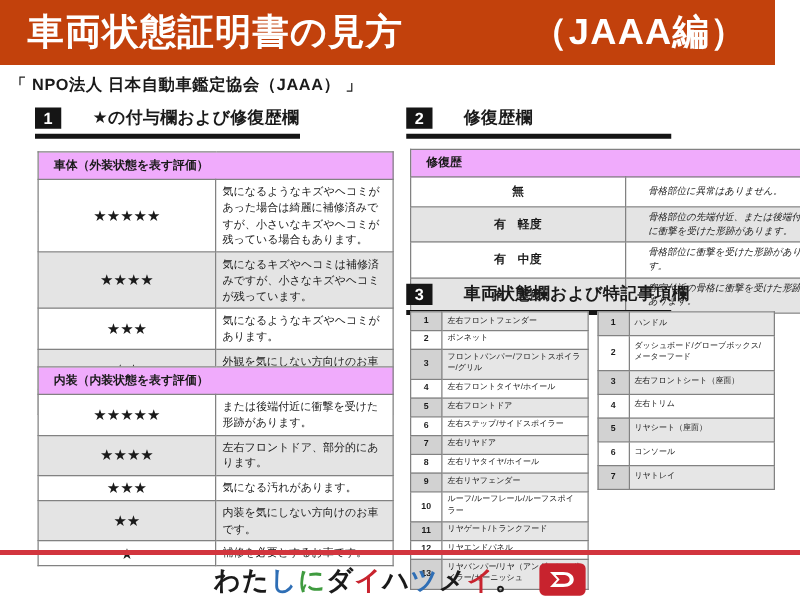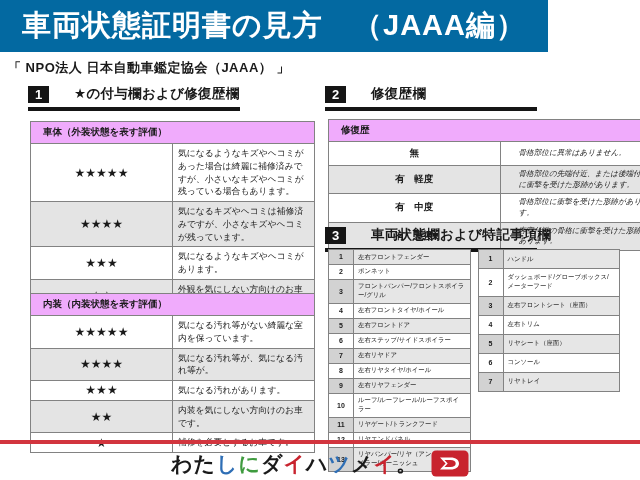--- a/index.html
+++ b/index.html
@@ -5,22 +5,22 @@
   * { margin:0; padding:0; box-sizing:border-box; }
   html,body { background:#ffffff; }
   .page {
     position:relative; width:640px; height:480px; overflow:hidden;
     background:#ffffff; color:#1a1a1a;
     font-family:"Liberation Sans","DejaVu Sans",sans-serif;
   }
 
   
   .header-band {
-    position:absolute; top:0; left:0; width:548px; height:52px;
-    background:#0369a1; display:flex; align-items:center;
+    position:absolute; top:0; left:0; width:620px; height:52px;
+    background:#c2410c; display:flex; align-items:center;
     justify-content:space-between; padding:0 22px;
   }
   .header-band .t { color:#fff; font-weight:bold; font-size:29px; letter-spacing:1px; white-space:nowrap; }
 
   .subtitle { position:absolute; top:59px; left:8px; font-size:13px; font-weight:bold; letter-spacing:0.5px; }
 
   
   .sec-head {
     position:absolute; display:flex; align-items:center; gap:7px;
     border-bottom:4px solid #151515; padding-bottom:4px; width:212px;
@@ -139,26 +139,26 @@
   <table class="star-table" id="int-table">
     <thead>
       <tr>
           <th colspan="2">内装（内装状態を表す評価）</th>
         </tr>
     </thead>
     <tbody>
 
         <tr>
           <td class="star-cell">★★★★★</td>
-          <td class="desc-cell">気になる汚れ等がない綺麗な室内を保っています。</td>
+          <td class="desc-cell">または後端付近に衝撃を受けた形跡があります。</td>
         </tr>
 
         <tr>
           <td class="star-cell">★★★★</td>
-          <td class="desc-cell">気になる汚れ等が、気になる汚れ等が。</td>
+          <td class="desc-cell">左右フロントドア、部分的にあります。</td>
         </tr>
 
         <tr>
           <td class="star-cell">★★★</td>
           <td class="desc-cell">気になる汚れがあります。</td>
         </tr>
 
         <tr>
           <td class="star-cell">★★</td>
           <td class="desc-cell">内装を気にしない方向けのお車です。</td>

